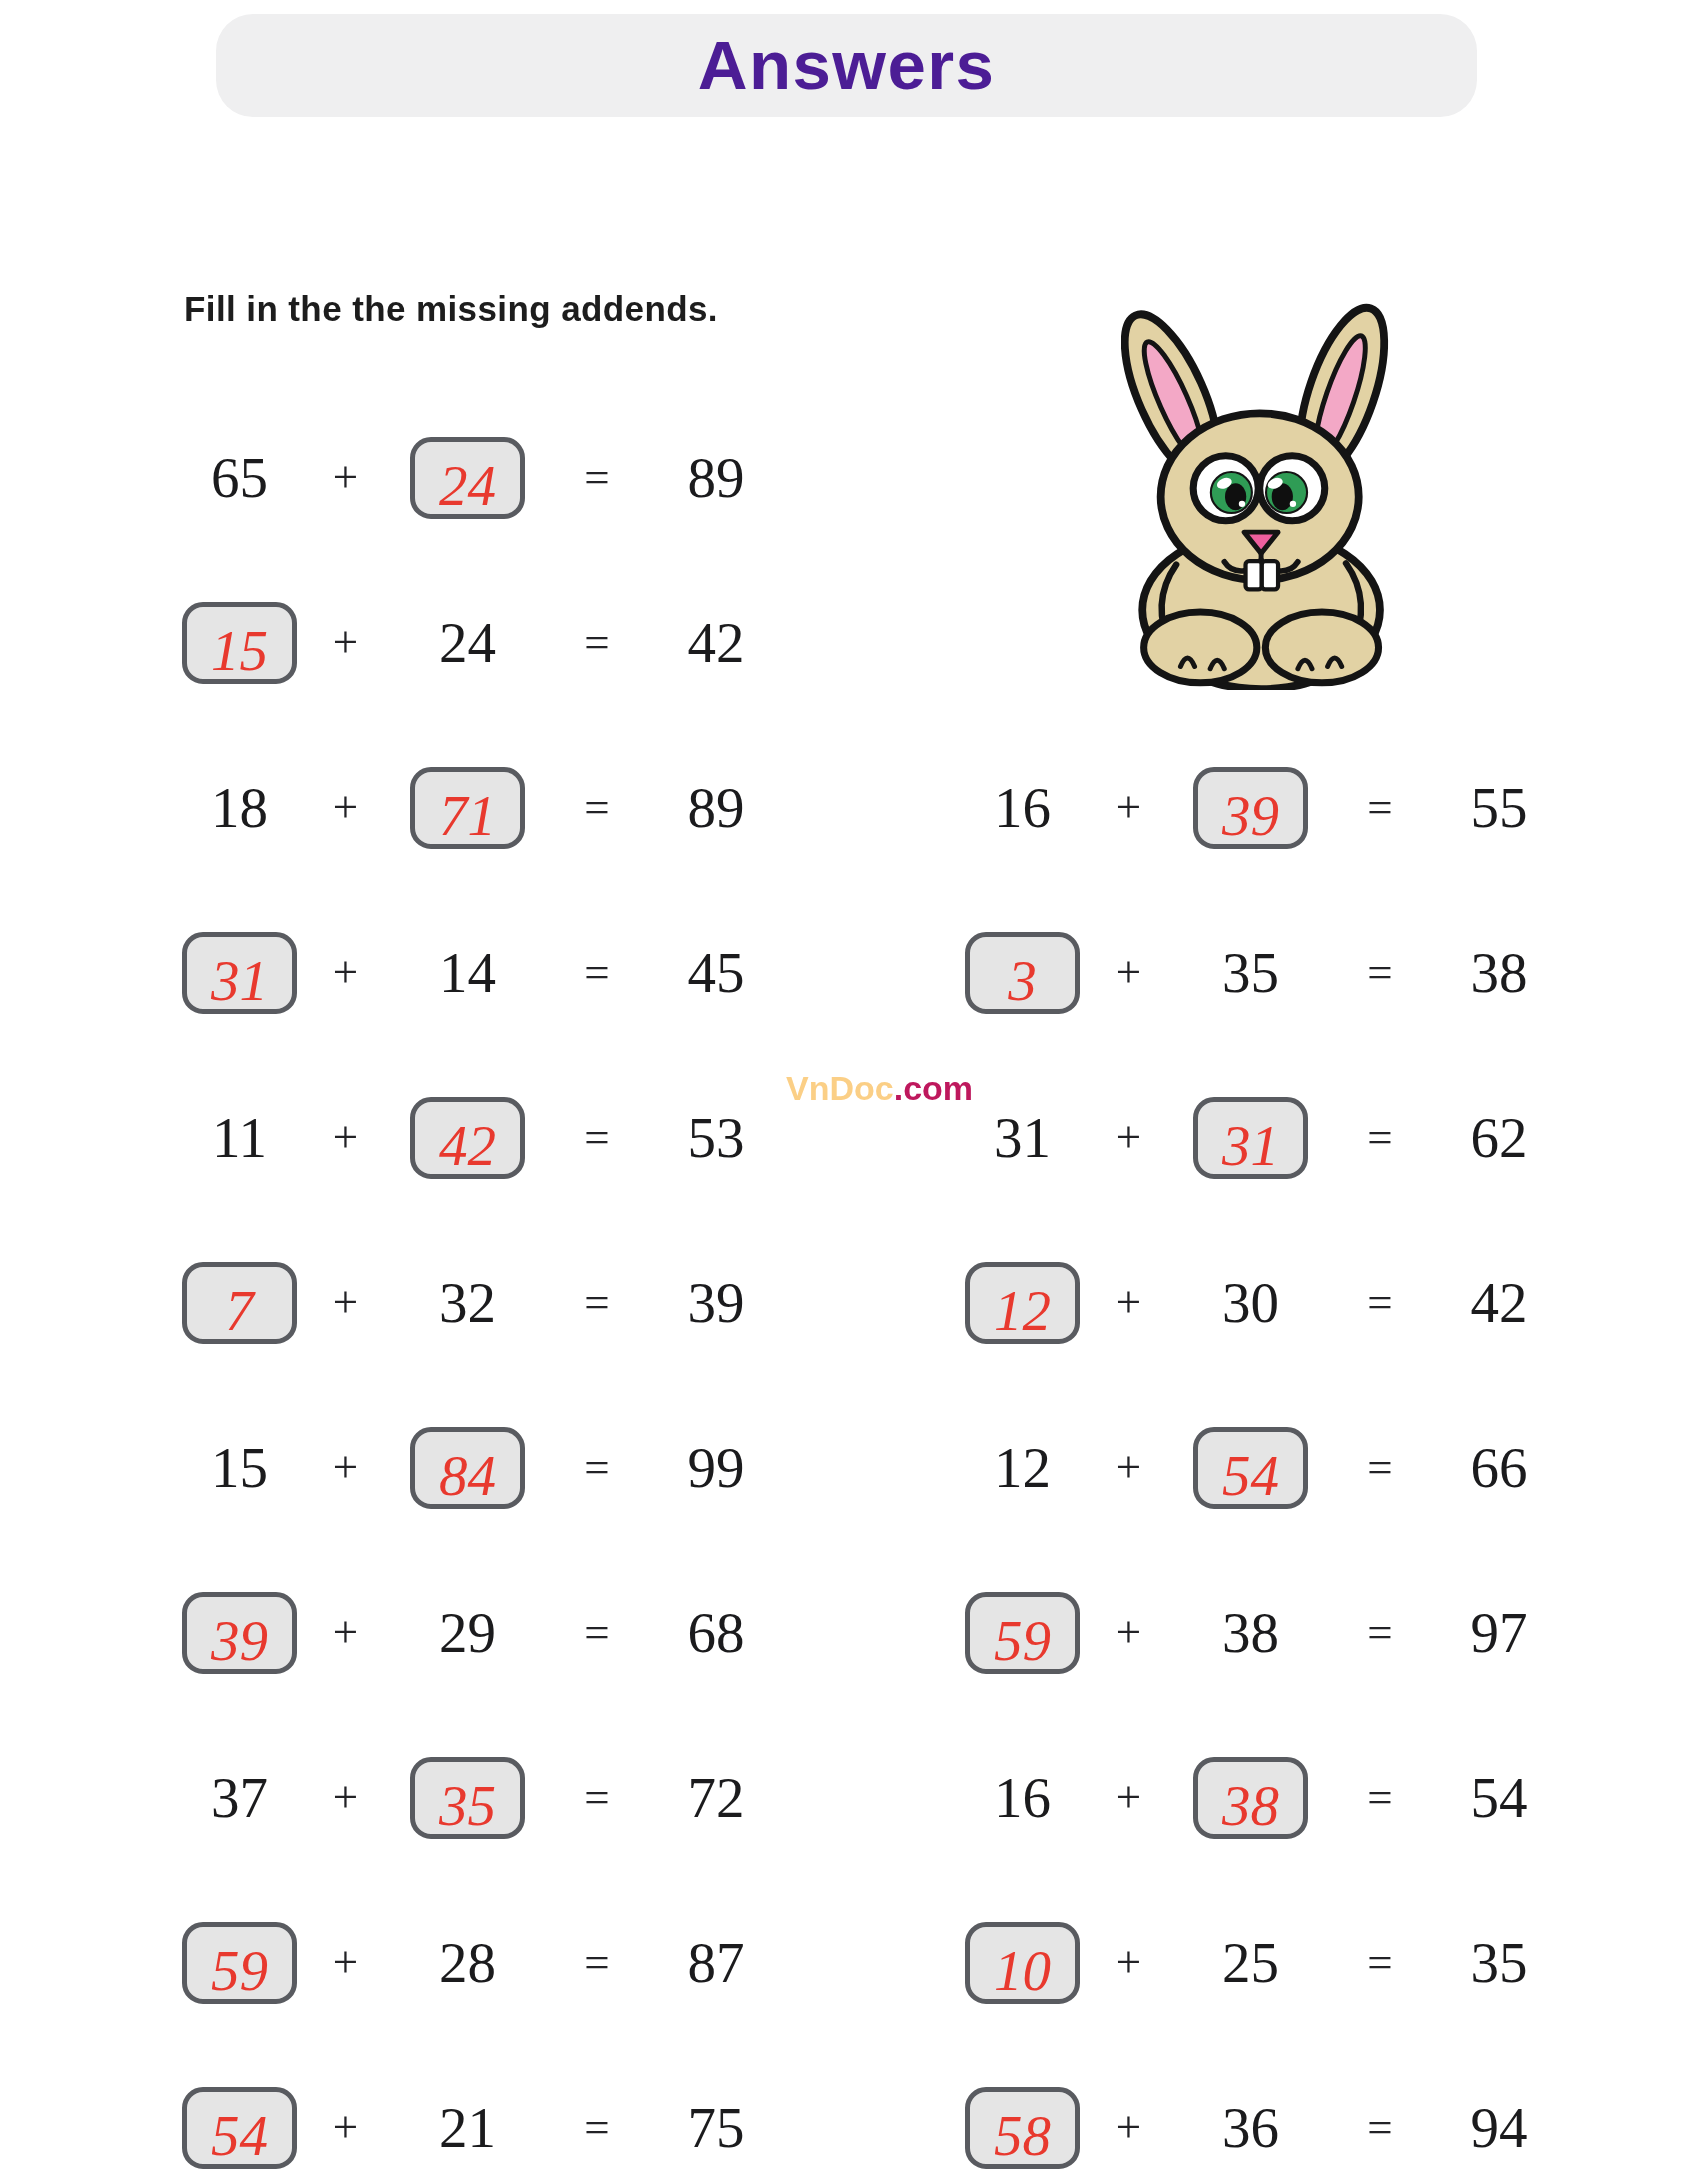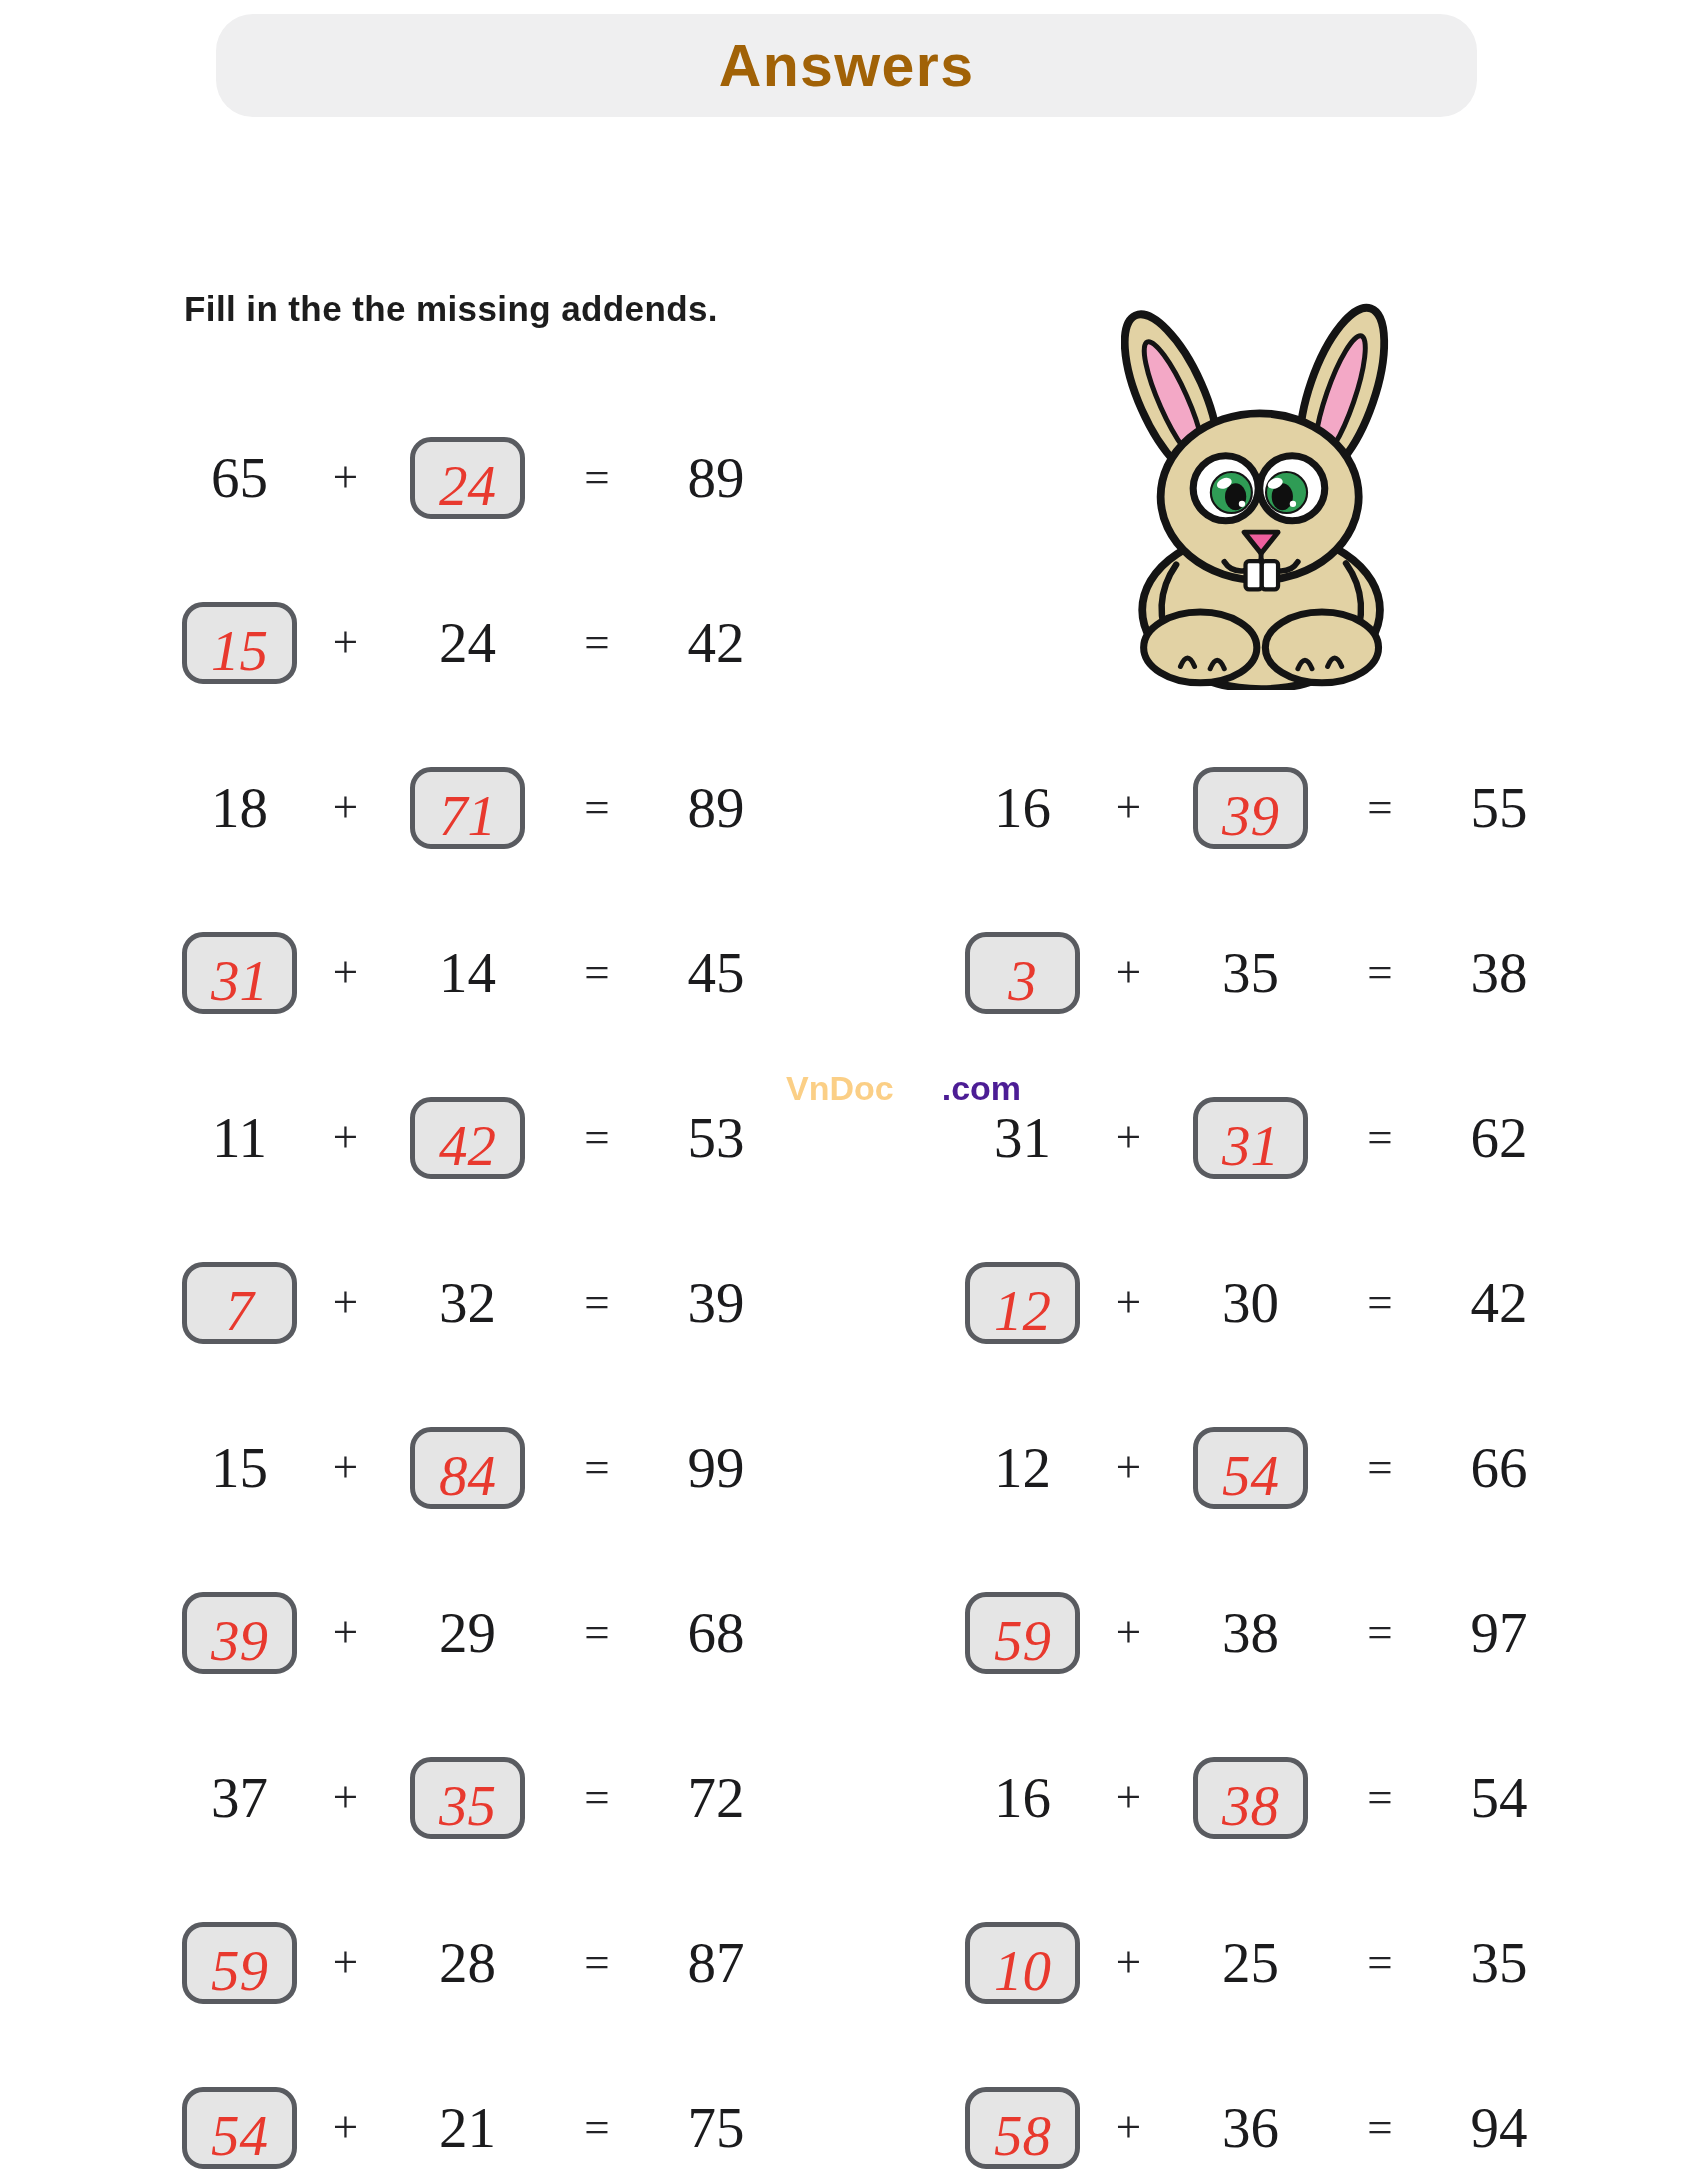--- a/index.html
+++ b/index.html
@@ -8,35 +8,35 @@
     background:#ffffff;
     font-family:"Liberation Serif","DejaVu Serif",serif;
   }
   .banner{
     position:absolute;left:216px;top:14px;width:1261px;height:103px;
     background:#efeff0;border-radius:37px;
     display:flex;align-items:center;justify-content:center;
   }
   .banner-title{
     font-family:"Liberation Sans","DejaVu Sans",sans-serif;
-    font-weight:bold;font-size:59px;color:#a16207;letter-spacing:1.4px;
+    font-weight:bold;font-size:69px;color:#4c1d95;letter-spacing:1.4px;
   }
   .instruction{
     position:absolute;left:184px;top:289px;
     font-family:"Liberation Sans","DejaVu Sans",sans-serif;
     font-weight:bold;font-size:35px;color:#1d1d1d;letter-spacing:0.4px;
   }
   .bunny{position:absolute;left:1121px;top:283px;width:283px;height:407px;}
   .watermark{
     position:absolute;left:770px;top:1069px;
     font-family:"Liberation Sans","DejaVu Sans",sans-serif;
     font-weight:bold;font-size:34px;letter-spacing:0px;white-space:nowrap;
   }
   .watermark .brand{color:#fbcf86;margin-left:16px;}
-  .watermark .suffix{color:#4c1d95;margin-left:48px;}
+  .watermark .suffix{color:#be185d;}
   .column{position:absolute;width:613px;}
   .column.left{left:174px;top:395px;}
   .column.right{left:957px;top:725px;}
   .eq-row{
     display:grid;
     grid-template-columns:131px 81px 163px 96px 142px;
     height:165px;align-items:center;
   }
   .cell{text-align:center;font-size:57px;color:#1b1b1d;line-height:1;}
   .cell.op{font-size:45px;color:#222226;}

